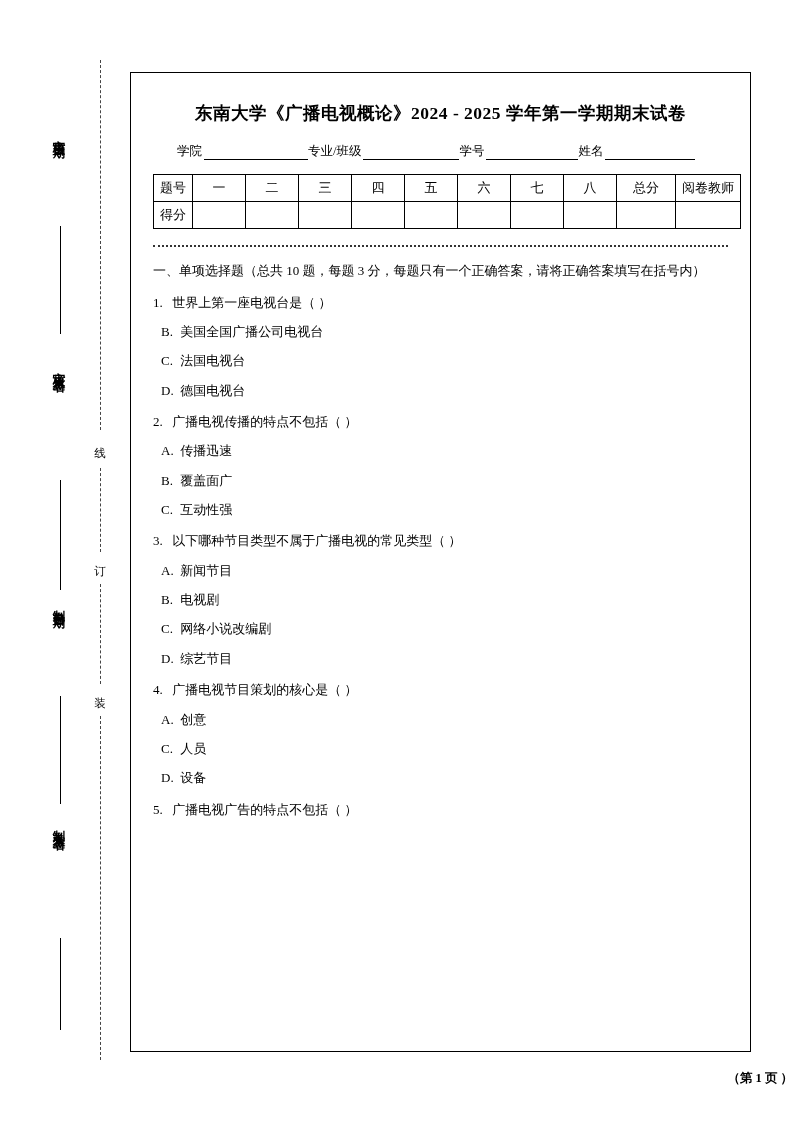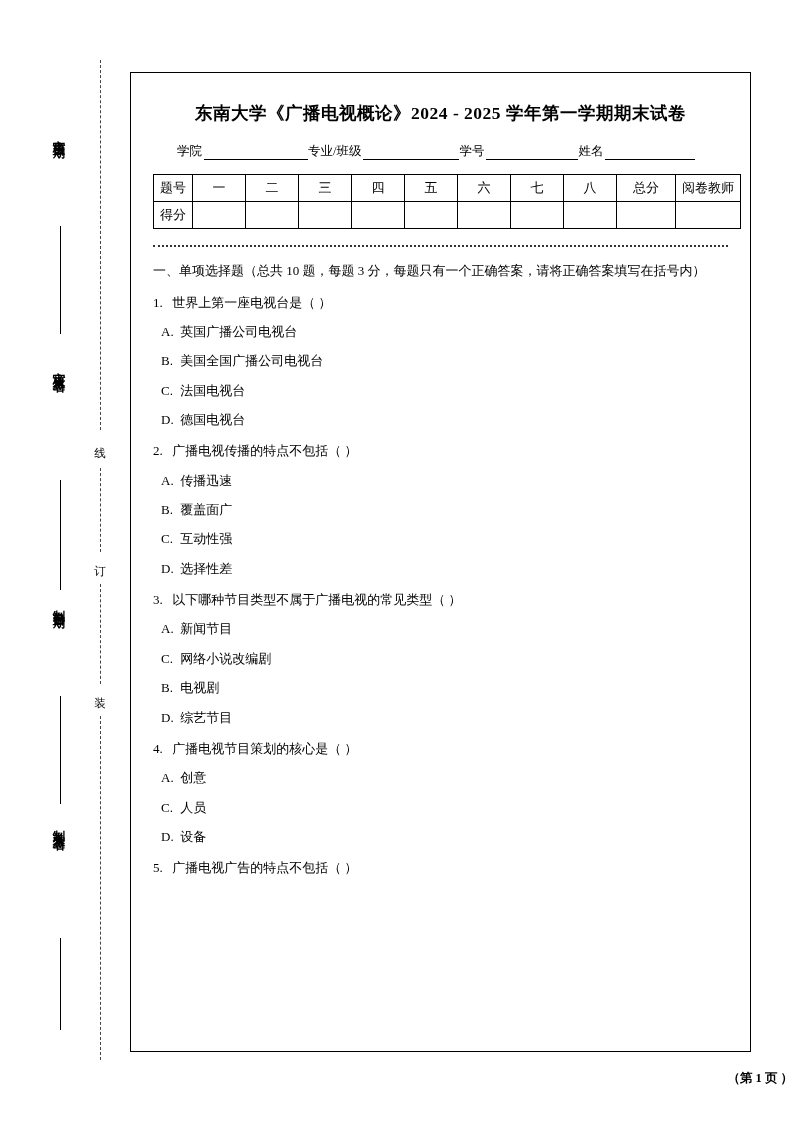--- a/index.html
+++ b/index.html
@@ -241,24 +241,20 @@
 
   <div class="dot-sep"></div>
 
   <div class="section-head">一、单项选择题（总共 10 题，每题 3 分，每题只有一个正确答案，请将正确答案填写在括号内）</div>
 
   <div class="q">
     <span class="qnum">1.</span>
     <span>世界上第一座电视台是（    ）</span>
   </div>
   <div class="opt">
-    <span class="olab">A.</span>
-    <span>英国广播公司电视台</span>
-  </div>
-  <div class="opt">
     <span class="olab">B.</span>
     <span>美国全国广播公司电视台</span>
   </div>
   <div class="opt">
     <span class="olab">C.</span>
     <span>法国电视台</span>
   </div>
   <div class="opt">
     <span class="olab">D.</span>
     <span>德国电视台</span>
@@ -273,42 +269,38 @@
     <span>传播迅速</span>
   </div>
   <div class="opt">
     <span class="olab">B.</span>
     <span>覆盖面广</span>
   </div>
   <div class="opt">
     <span class="olab">C.</span>
     <span>互动性强</span>
   </div>
-  <div class="opt">
-    <span class="olab">D.</span>
-    <span>选择性差</span>
-  </div>
 
   <div class="q">
     <span class="qnum">3.</span>
     <span>以下哪种节目类型不属于广播电视的常见类型（    ）</span>
   </div>
   <div class="opt">
     <span class="olab">A.</span>
     <span>新闻节目</span>
   </div>
   <div class="opt">
+    <span class="olab">B.</span>
+    <span>电视剧</span>
+  </div>
+  <div class="opt">
     <span class="olab">C.</span>
     <span>网络小说改编剧</span>
   </div>
   <div class="opt">
-    <span class="olab">B.</span>
-    <span>电视剧</span>
-  </div>
-  <div class="opt">
     <span class="olab">D.</span>
     <span>综艺节目</span>
   </div>
 
   <div class="q">
     <span class="qnum">4.</span>
     <span>广播电视节目策划的核心是（    ）</span>
   </div>
   <div class="opt">
     <span class="olab">A.</span>

